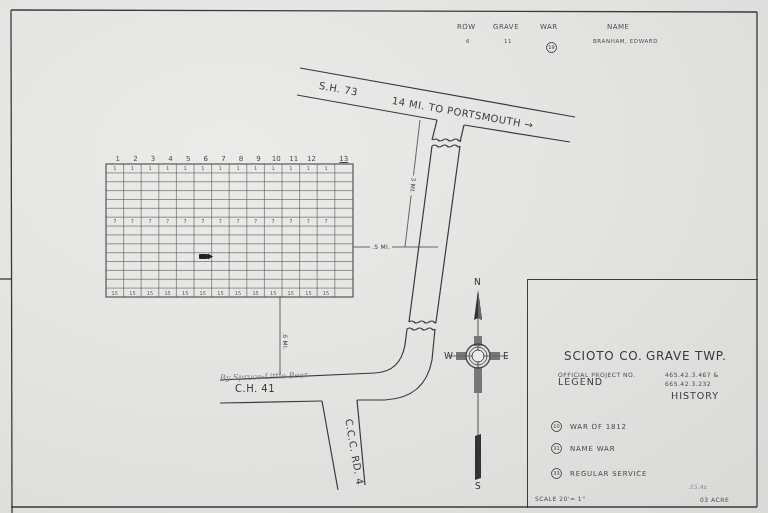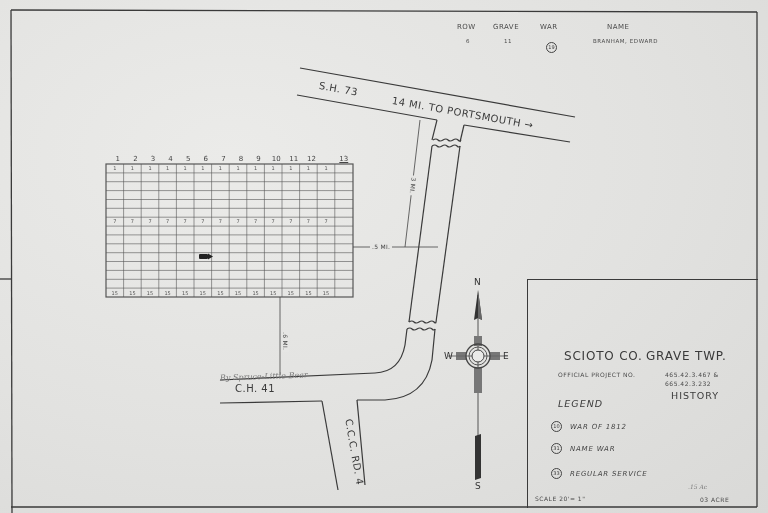--- a/index.html
+++ b/index.html
@@ -31,21 +31,21 @@
       border-top: 1.5px solid #3a3a3a;
     }
     .tb-title { font-size: 17px; letter-spacing: 1px; color: #3a3a3a; text-align: center; width: 230px; }
     .tb-sub { font-size: 12px; letter-spacing: 0.8px; color: #3a3a3a; }
     .tb-small { font-size: 6px; letter-spacing: 0.5px; color: #4a4a4a; }
     .tb-head { font-size: 9.5px; letter-spacing: 1px; color: #3a3a3a; }
     .legend-circle {
       display: inline-block; width: 9px; height: 9px; border: 1px solid #444; border-radius: 50%;
       font-size: 5px; line-height: 9px; text-align: center; vertical-align: middle; margin-right: 8px;
     }
-    .legend-text { font-size: 7px; letter-spacing: 0.8px; color: #444; vertical-align: middle; font-style: italic; }
+    .legend-text { font-size: 7px; letter-spacing: 0.8px; color: #444; vertical-align: middle; }
     .compass-letter { font-size: 9px; color: #333; }
     .script { font-family: "DejaVu Serif", serif; font-style: italic; font-size: 8px; color: #7a7a7a; }
   </style>
 </head>
 <body>
 
 <div class="paper"></div>
 
 <svg class="map" width="768" height="513" viewBox="0 0 768 513">
 
@@ -225,21 +225,21 @@
 <div class="abs compass-letter" style="left:444px; top:351px;">W</div>
 <div class="abs compass-letter" style="left:503px; top:351px;">E</div>
 <div class="abs compass-letter" style="left:475px; top:481px;">S</div>
 
 <div class="title-block">
   <div class="abs tb-sub" style="left:36px; top:69px;">SCIOTO CO.</div>
   <div class="abs tb-sub" style="left:118px; top:69px;">GRAVE  TWP.</div>
   <div class="abs tb-small" style="left:30px; top:91px;">OFFICIAL PROJECT NO.</div>
   <div class="abs tb-small" style="left:137px; top:91px;">465.42.3.467 &amp;</div>
   <div class="abs tb-small" style="left:137px; top:100px;">665.42.3.232</div>
-  <div class="abs tb-head" style="left:30px; top:118px;font-style:italic;">LEGEND</div>
+  <div class="abs tb-head" style="left:30px; top:96px;">LEGEND</div>
   <div class="abs tb-head" style="left:143px; top:110px;">HISTORY</div>
 
   <div class="abs" style="left:23px; top:136px;">
     <span class="legend-circle">10</span><span class="legend-text">WAR OF 1812</span>
   </div>
   <div class="abs" style="left:23px; top:158px;">
     <span class="legend-circle">31</span><span class="legend-text">NAME  WAR</span>
   </div>
   <div class="abs" style="left:23px; top:183px;">
     <span class="legend-circle">33</span><span class="legend-text">REGULAR  SERVICE</span>

